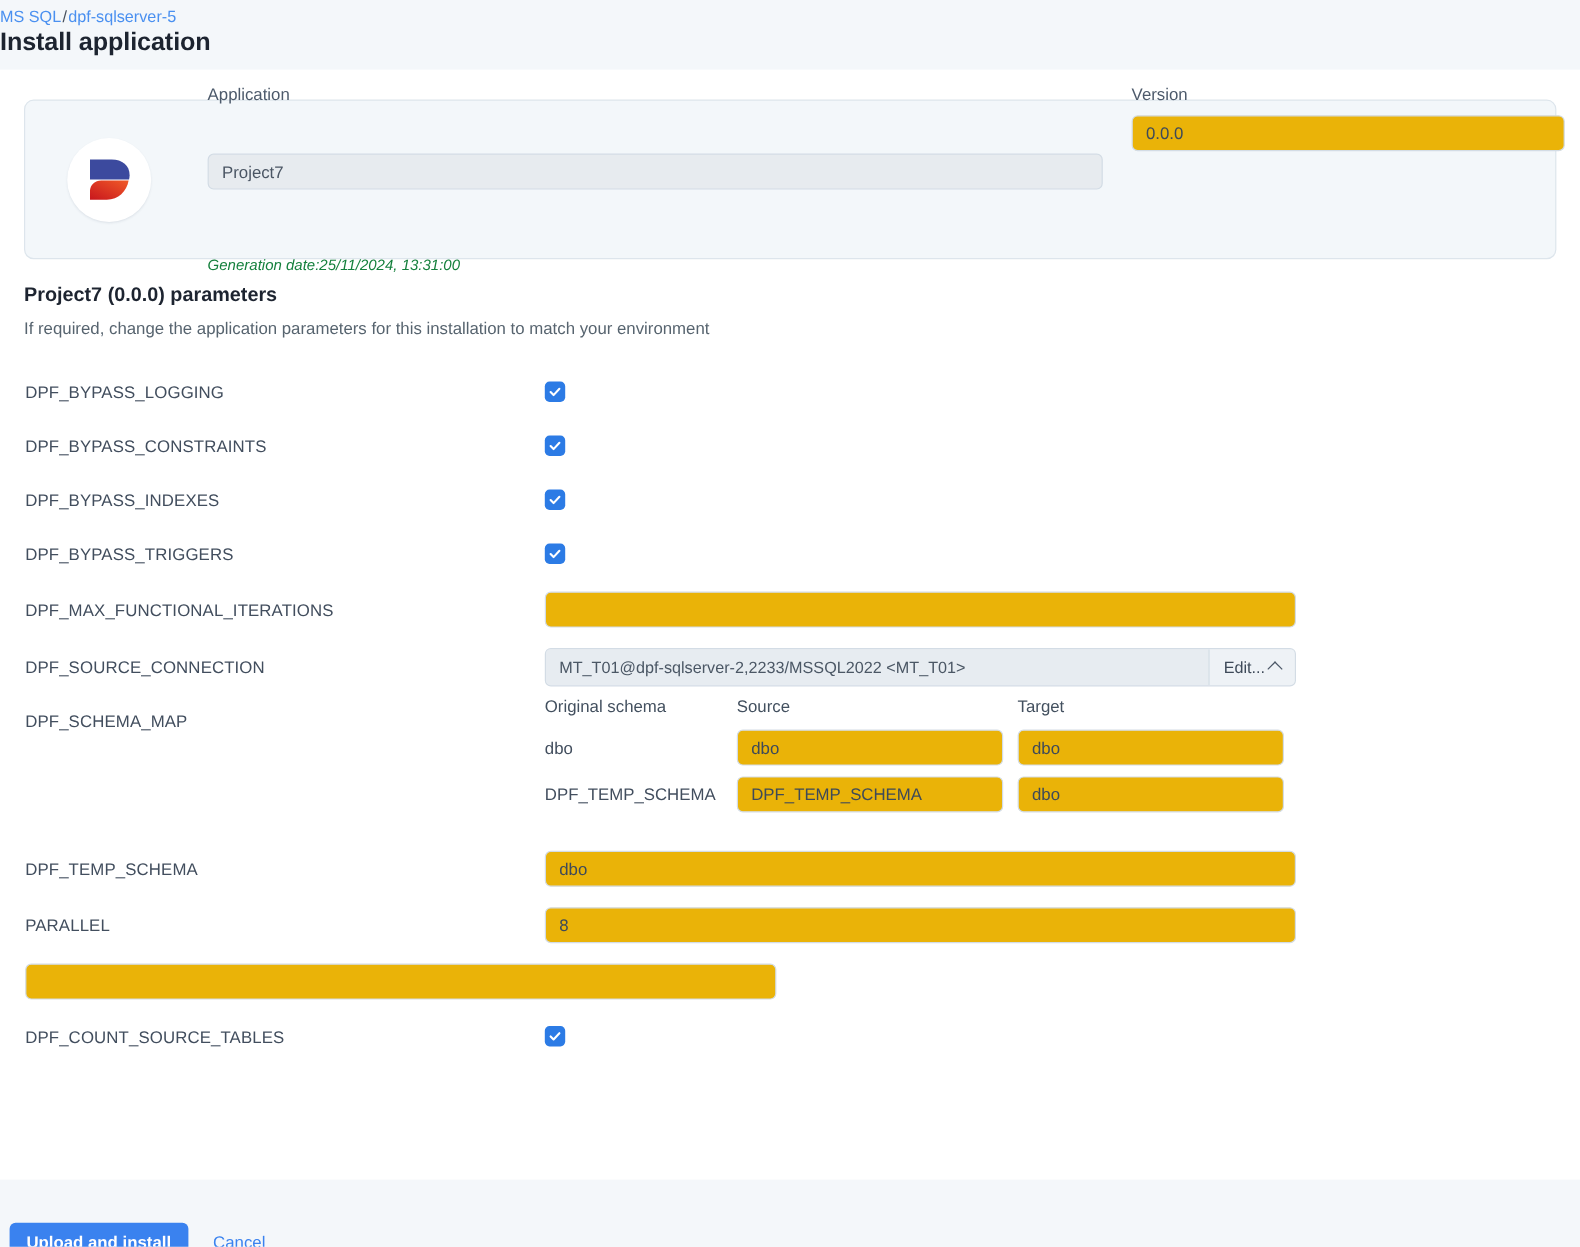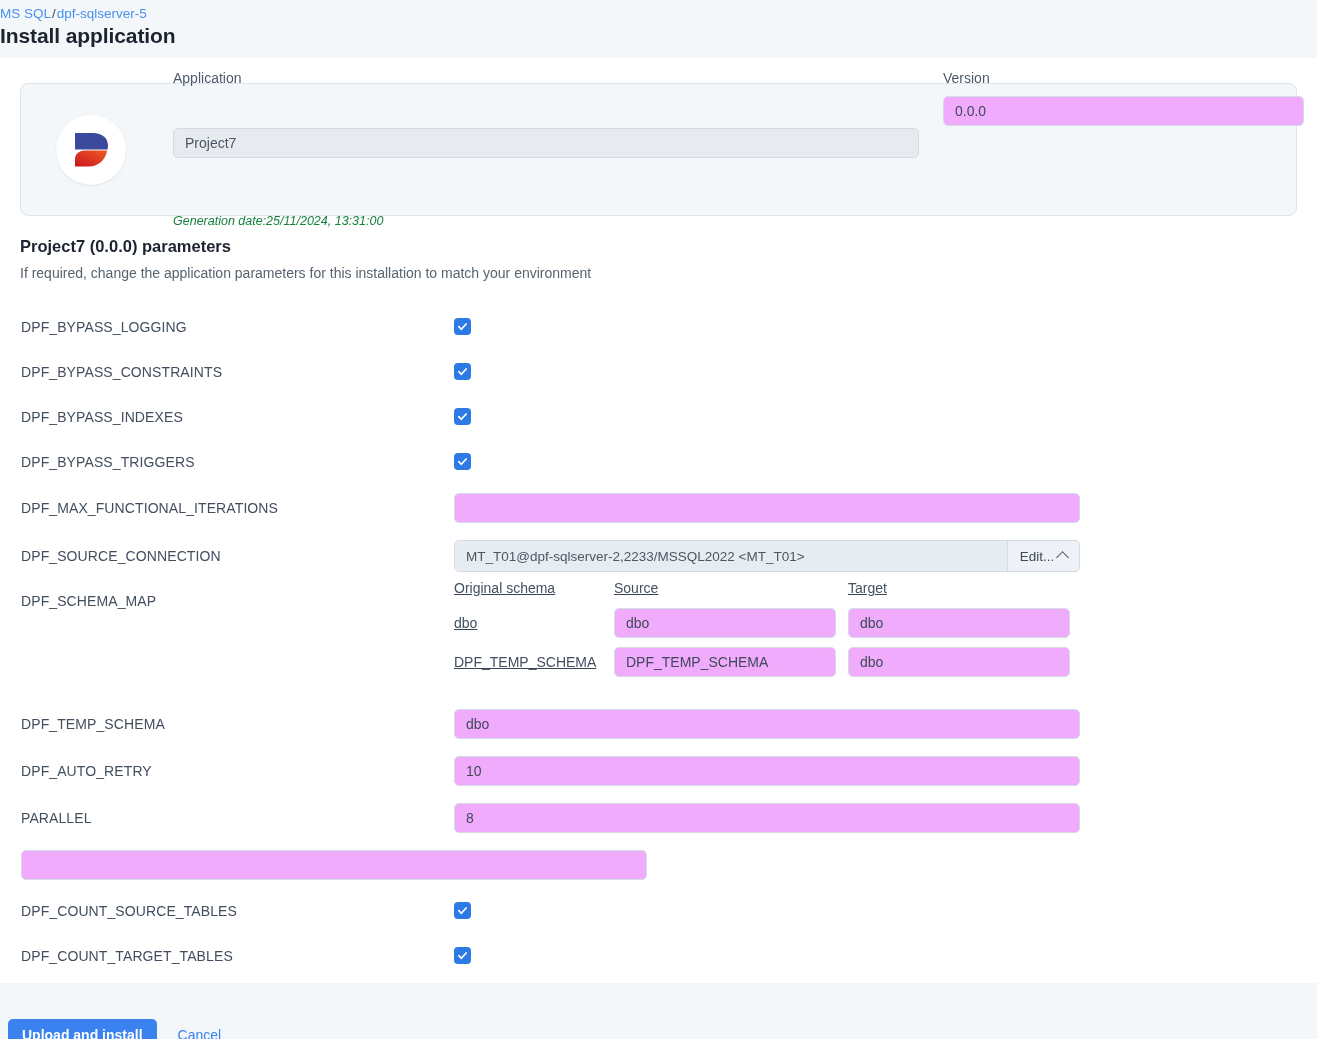--- a/index.html
+++ b/index.html
@@ -95,21 +95,21 @@
   .field-label {
     font-size: 14px;
     color: #4d5a6b;
     margin-bottom: 9px;
     line-height: 17px;
   }
   .txt-input {
     height: 30px;
     border: 1px solid #d3dce5;
     border-radius: 5px;
-    background: #f0abfc;
+    background: #eab308;
     font-family: "Liberation Sans", sans-serif;
     font-size: 14px;
     color: #3e4a59;
     padding: 0 11px;
     box-sizing: border-box;
     outline: none;
     width: 100%;
   }
   .txt-input.disabled {
     background: #e7ebef;
@@ -216,21 +216,21 @@
     height: 8px;
     border-left: 1.6px solid #4a5666;
     border-top: 1.6px solid #4a5666;
     transform: rotate(45deg);
     margin-top: 3px;
   }
 
   
   .schema-row { align-items: flex-start; min-height: 120px; }
   .schema-row .prow-label { padding-top: 12px; }
-  .schema-table { display: flex; flex-direction: column; text-decoration: underline; }
+  .schema-table { display: flex; flex-direction: column; }
   .sm-head, .sm-body-row { display: flex; align-items: center; }
   .sm-head { margin-bottom: 11px; }
   .sm-body-row { margin-bottom: 9px; }
   .sm-c1 { width: 160px; flex: 0 0 160px; }
   .sm-c2 { width: 234px; flex: 0 0 234px; }
   .sm-c3 { width: 230px; flex: 0 0 230px; }
   .sm-colhead {
     font-size: 14px;
     color: #43505f;
     line-height: 17px;
@@ -419,26 +419,20 @@
       </div>
     </div>
 
     <div class="prow" style="min-height:47px;">
       <div class="prow-label">DPF_TEMP_SCHEMA</div>
       <div class="prow-ctl">
         <input class="txt-input wide-input" type="text" value="dbo" style="">
       </div>
     </div>
 
-    <div class="prow" style="min-height:47px;">
-      <div class="prow-label">DPF_AUTO_RETRY</div>
-      <div class="prow-ctl">
-        <input class="txt-input wide-input" type="text" value="10" style="">
-      </div>
-    </div>
 
     <div class="prow" style="min-height:47px;">
       <div class="prow-label">PARALLEL</div>
       <div class="prow-ctl">
         <input class="txt-input wide-input" type="text" value="8" style="">
       </div>
     </div>
 
     <div class="prow" style="min-height:47px;">
       <div class="prow-ctl">
@@ -450,30 +444,20 @@
       <div class="prow-label">DPF_COUNT_SOURCE_TABLES</div>
       <div class="prow-ctl">
         <span class="cbx">
           <svg width="11" height="11" viewBox="0 0 12 12">
               <path d="M2 6.2 L4.7 9 L10 3.3" stroke="#ffffff" stroke-width="1.9" fill="none" stroke-linecap="round" stroke-linejoin="round"></path>
             </svg>
         </span>
       </div>
     </div>
 
-    <div class="prow">
-      <div class="prow-label">DPF_COUNT_TARGET_TABLES</div>
-      <div class="prow-ctl">
-        <span class="cbx">
-          <svg width="11" height="11" viewBox="0 0 12 12">
-              <path d="M2 6.2 L4.7 9 L10 3.3" stroke="#ffffff" stroke-width="1.9" fill="none" stroke-linecap="round" stroke-linejoin="round"></path>
-            </svg>
-        </span>
-      </div>
-    </div>
 
   </div>
 </div>
 
 <div class="footer">
   <button class="btn-primary">Upload and install</button>
   <a class="btn-link" href="#">Cancel</a>
 </div>
 
 </body></html>

